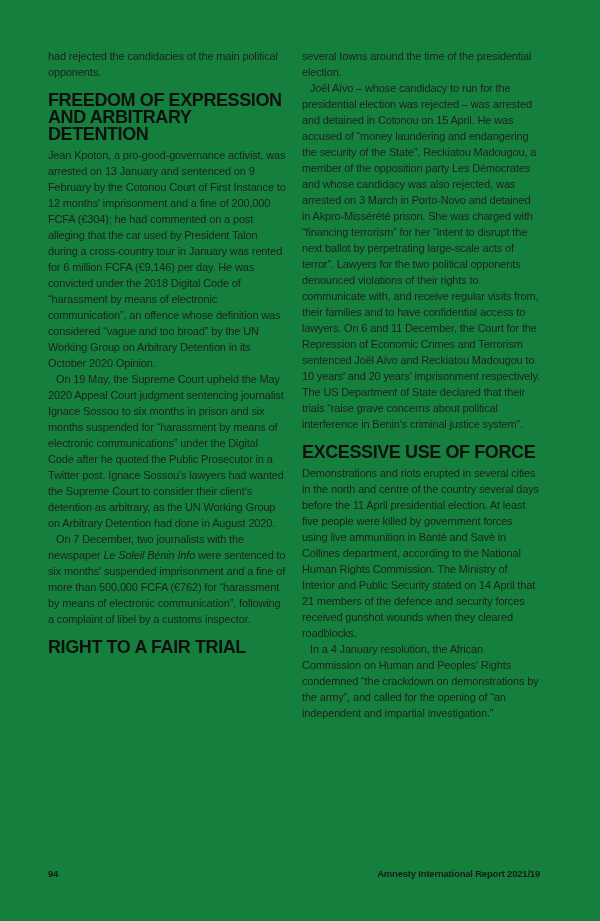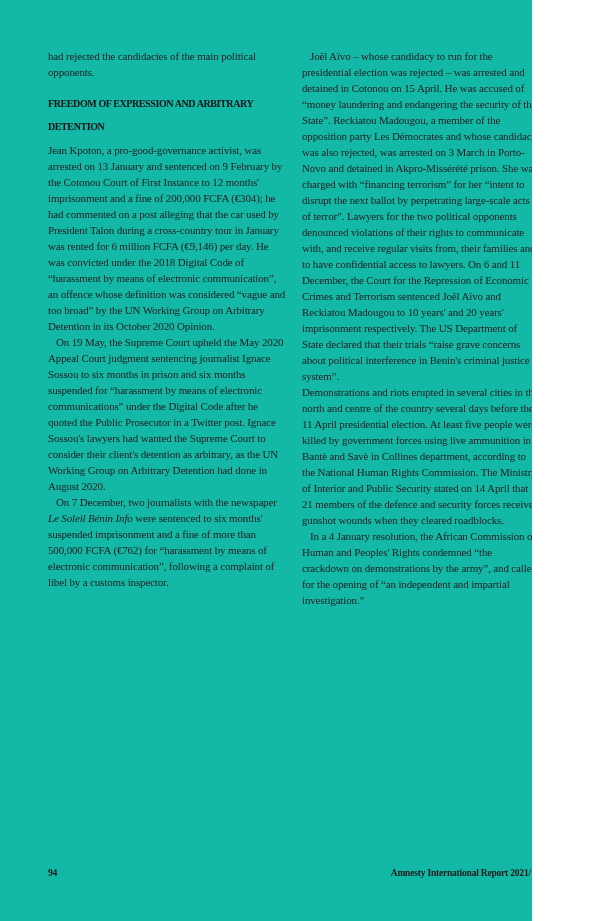--- a/index.html
+++ b/index.html
@@ -2,24 +2,24 @@
 <html><head>
 <meta charset="utf-8">
 <style>
   html, body {
     margin: 0;
     padding: 0;
     background: #ffffff;
   }
   .page {
     position: relative;
-    width: 532px;
+    width: 600px;
     height: 921px;
-    background: #14b8a6;
-    font-family: Liberation Serif, serif;
+    background: #15803d;
+    font-family: Liberation Sans, sans-serif;
     color: #1e1e1e;
     overflow: hidden;
   }
   .columns {
     position: absolute;
     left: 48px;
     top: 48px;
     width: 492px;
     display: flex;
     gap: 16px;
@@ -31,22 +31,22 @@
     letter-spacing: -0.15px;
     text-align: left;
   }
   .col p {
     margin: 0;
   }
   .col p.indent {
     text-indent: 8px;
   }
   .col h2 {
-    font-size: 10px;
-    line-height: 23px;
+    font-size: 18px;
+    line-height: 17px;
     font-weight: 700;
     letter-spacing: -0.4px;
     color: #101010;
     margin: 12px 0 4px 0;
   }
   .col > :first-child {
     margin-top: 0;
   }
   .footer {
     position: absolute;
@@ -66,23 +66,26 @@
 <body>
 
 <div class="page">
   <div class="columns">
     <div class="col" id="col-left">
         <p><span>had rejected the candidacies of the main political opponents.</span></p>
         <h2>FREEDOM OF EXPRESSION AND ARBITRARY DETENTION</h2>
         <p><span>Jean Kpoton, a pro-good-governance activist, was arrested on 13 January and sentenced on 9 February by the Cotonou Court of First Instance to 12 months' imprisonment and a fine of 200,000 FCFA (€304); he had commented on a post alleging that the car used by President Talon during a cross-country tour in January was rented for 6 million FCFA (€9,146) per day. He was convicted under the 2018 Digital Code of “harassment by means of electronic communication”, an offence whose definition was considered “vague and too broad” by the UN Working Group on Arbitrary Detention in its October 2020 Opinion.</span></p>
         <p class="indent"><span>On 19 May, the Supreme Court upheld the May 2020 Appeal Court judgment sentencing journalist Ignace Sossou to six months in prison and six months suspended for “harassment by means of electronic communications” under the Digital Code after he quoted the Public Prosecutor in a Twitter post. Ignace Sossou's lawyers had wanted the Supreme Court to consider their client's detention as arbitrary, as the UN Working Group on Arbitrary Detention had done in August 2020.</span></p>
         <p class="indent"><span>On 7 December, two journalists with the newspaper </span><i>Le Soleil Bénin Info</i><span> were sentenced to six months' suspended imprisonment and a fine of more than 500,000 FCFA (€762) for “harassment by means of electronic communication”, following a complaint of libel by a customs inspector.</span></p>
+        <h2>RIGHT TO A FAIR TRIAL</h2>
       </div>
     <div class="col" id="col-right">
+        <p><span>several towns around the time of the presidential election.</span></p>
         <p class="indent"><span>Joël Aïvo – whose candidacy to run for the presidential election was rejected – was arrested and detained in Cotonou on 15 April. He was accused of “money laundering and endangering the security of the State”. Reckiatou Madougou, a member of the opposition party Les Démocrates and whose candidacy was also rejected, was arrested on 3 March in Porto-Novo and detained in Akpro-Missérété prison. She was charged with “financing terrorism” for her “intent to disrupt the next ballot by perpetrating large-scale acts of terror”. Lawyers for the two political opponents denounced violations of their rights to communicate with, and receive regular visits from, their families and to have confidential access to lawyers. On 6 and 11 December, the Court for the Repression of Economic Crimes and Terrorism sentenced Joël Aïvo and Reckiatou Madougou to 10 years' and 20 years' imprisonment respectively. The US Department of State declared that their trials “raise grave concerns about political interference in Benin's criminal justice system”.</span></p>
+        <h2>EXCESSIVE USE OF FORCE</h2>
         <p><span>Demonstrations and riots erupted in several cities in the north and centre of the country several days before the 11 April presidential election. At least five people were killed by government forces using live ammunition in Bantè and Savè in Collines department, according to the National Human Rights Commission. The Ministry of Interior and Public Security stated on 14 April that 21 members of the defence and security forces received gunshot wounds when they cleared roadblocks.</span></p>
         <p class="indent"><span>In a 4 January resolution, the African Commission on Human and Peoples' Rights condemned “the crackdown on demonstrations by the army”, and called for the opening of “an independent and impartial investigation.”</span></p>
       </div>
   </div>
   <div class="footer">
     <span>94</span>
     <span>Amnesty International Report 2021/19</span>
   </div>
 </div>
 

